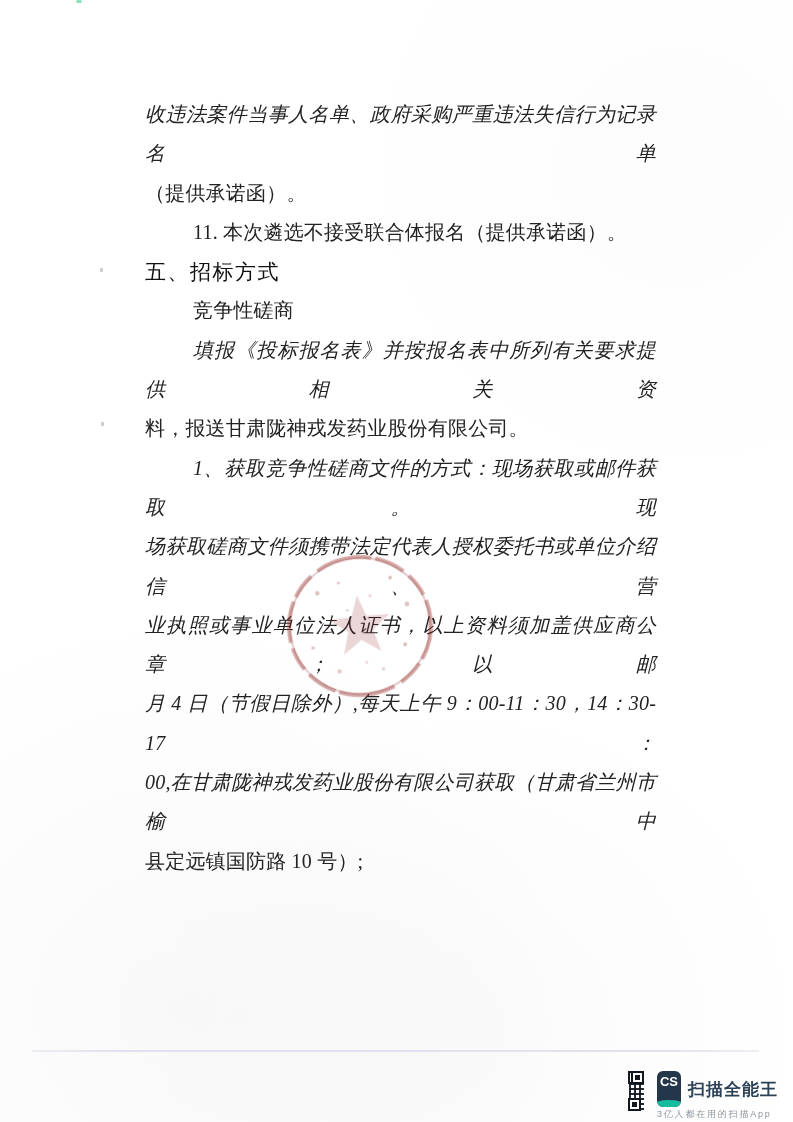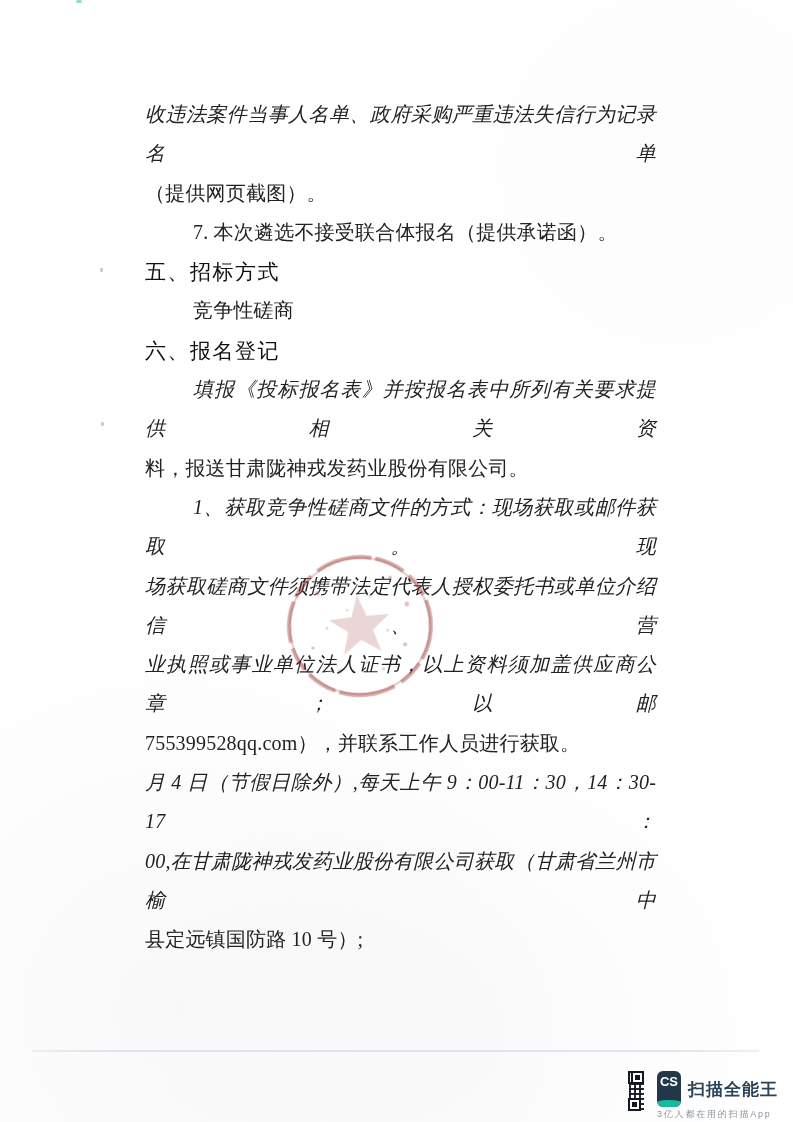--- a/index.html
+++ b/index.html
@@ -86,31 +86,29 @@
 <body>
 
 <div class="page">
 
   <div class="speck-green"></div>
   <div class="speck" style="left:100px;top:268px;"></div>
   <div class="speck" style="left:101px;top:422px;"></div>
 
   <div class="textblock">
     <div class="line fill">收违法案件当事人名单、政府采购严重违法失信行为记录名单</div>
-    <div class="line">（提供网页截图）。</div>
-    <div class="line indent">7. 本次遴选不接受联合体报名（提供承诺函）。</div>
+    <div class="line">（提供承诺函）。</div>
+    <div class="line indent">11. 本次遴选不接受联合体报名（提供承诺函）。</div>
     <div class="line heading">五、招标方式</div>
     <div class="line indent">竞争性磋商</div>
-    <div class="line heading">六、报名登记</div>
     <div class="line indent fill">填报《投标报名表》并按报名表中所列有关要求提供相关资</div>
     <div class="line">料，报送甘肃陇神戎发药业股份有限公司。</div>
     <div class="line indent fill">1、获取竞争性磋商文件的方式：现场获取或邮件获取。现</div>
     <div class="line fill">场获取磋商文件须携带法定代表人授权委托书或单位介绍信、营</div>
     <div class="line fill">业执照或事业单位法人证书，以上资料须加盖供应商公章；以邮</div>
-    <div class="line">755399528qq.com），并联系工作人员进行获取。</div>
     <div class="line fill">月 4 日（节假日除外）,每天上午 9：00-11：30，14：30-17：</div>
     <div class="line fill">00,在甘肃陇神戎发药业股份有限公司获取（甘肃省兰州市榆中</div>
     <div class="line">县定远镇国防路 10 号）;</div>
 
   </div>
 
   <svg class="stamp" viewBox="0 0 154 150">
     <defs>
       <filter id="blur1">
           <feGaussianBlur stdDeviation="0.7"></feGaussianBlur>

